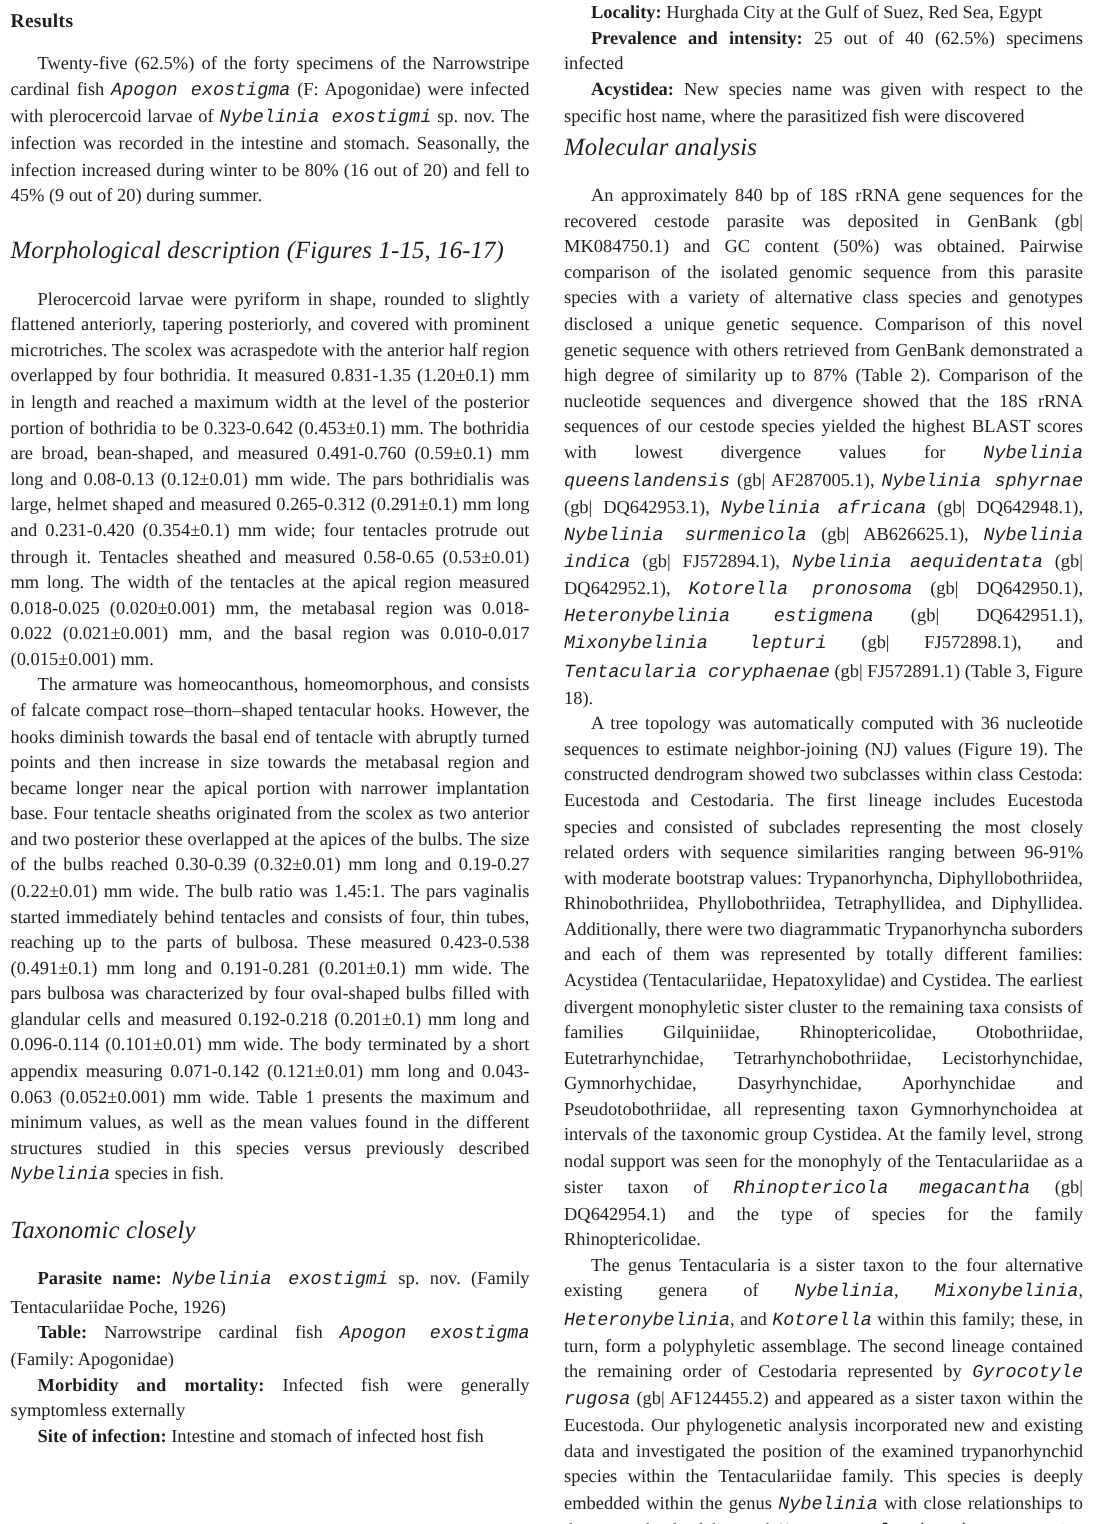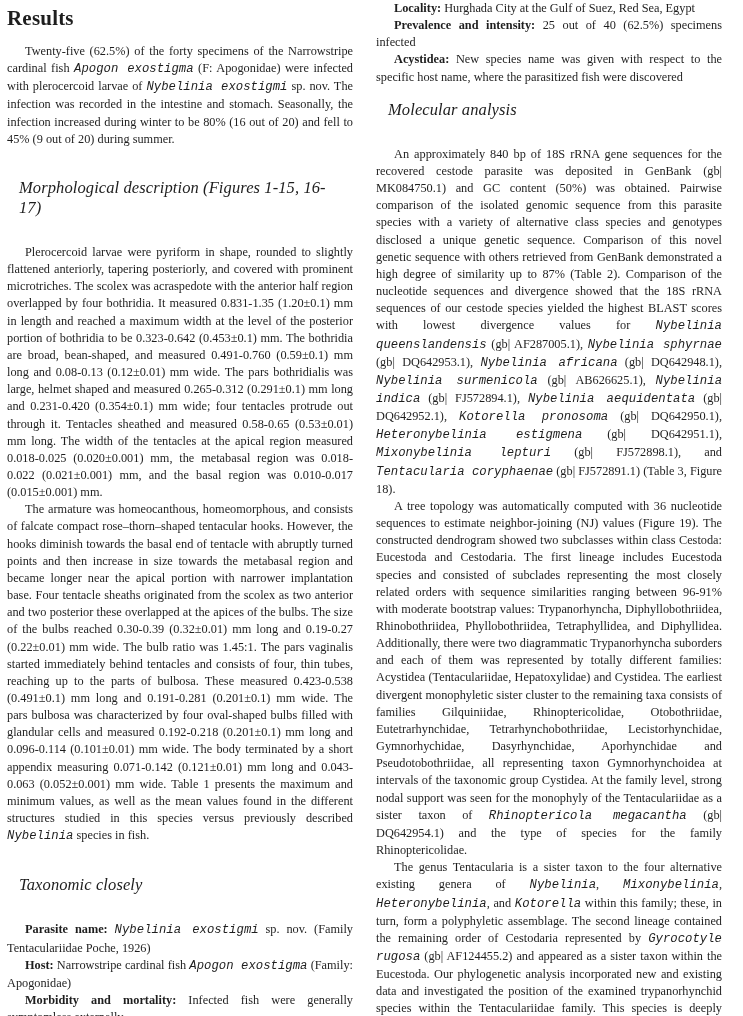--- a/index.html
+++ b/index.html
@@ -6,25 +6,25 @@
     body {
       width: 743px; height: 1016px; overflow: hidden; position: relative;
       font-family: "Liberation Serif", "DejaVu Serif", serif;
       color: #1e1e1e;
     }
     .col { position: absolute; top: 0; width: 346px; }
     .col.left { left: 7px; }
     .col.right { left: 376px; width: 346px; }
     h1.section {
       font-family: "Liberation Serif", serif; font-weight: bold;
-      font-size: 21px; margin: 6px 0 12px 0; letter-spacing: 0.2px;
+      font-size: 13px; margin: 6px 0 12px 0; letter-spacing: 0.2px;
     }
     h2.subsection {
       font-family: "Liberation Serif", serif; font-style: italic; font-weight: normal;
-      font-size: 16.5px; margin: 12px; letter-spacing: 0.1px;
+      font-size: 16.5px; margin: 0; letter-spacing: 0.1px;
     }
     p.para {
       margin: 0; font-size: 12.3px; line-height: 17.15px;
       text-align: justify; text-indent: 18px; hyphens: none;
     }
     p.hang { text-indent: 18px; }
     .gap-s { height: 14px; }
     .gap-m { height: 18px; }
     i, em { font-style: italic; font-family: Liberation Mono, monospace; }
     b { font-weight: bold; }
@@ -38,21 +38,21 @@
   <div class="gap-m"></div>
   <h2 class="subsection">Morphological description (Figures 1-15, 16-17)</h2>
   <div class="gap-s"></div>
   <p class="para"><span>Plerocercoid larvae were pyriform in shape, rounded to slightly flattened anteriorly, tapering posteriorly, and covered with prominent microtriches. The scolex was acraspedote with the anterior half region overlapped by four bothridia. It measured 0.831-1.35 (1.20±0.1) mm in length and reached a maximum width at the level of the posterior portion of bothridia to be 0.323-0.642 (0.453±0.1) mm. The bothridia are broad, bean-shaped, and measured 0.491-0.760 (0.59±0.1) mm long and 0.08-0.13 (0.12±0.01) mm wide. The pars bothridialis was large, helmet shaped and measured 0.265-0.312 (0.291±0.1) mm long and 0.231-0.420 (0.354±0.1) mm wide; four tentacles protrude out through it. Tentacles sheathed and measured 0.58-0.65 (0.53±0.01) mm long. The width of the tentacles at the apical region measured 0.018-0.025 (0.020±0.001) mm, the metabasal region was 0.018-0.022 (0.021±0.001) mm, and the basal region was 0.010-0.017 (0.015±0.001) mm.</span></p>
   <p class="para"><span>The armature was homeocanthous, homeomorphous, and consists of falcate compact rose–thorn–shaped tentacular hooks. However, the hooks diminish towards the basal end of tentacle with abruptly turned points and then increase in size towards the metabasal region and became longer near the apical portion with narrower implantation base. Four tentacle sheaths originated from the scolex as two anterior and two posterior these overlapped at the apices of the bulbs. The size of the bulbs reached 0.30-0.39 (0.32±0.01) mm long and 0.19-0.27 (0.22±0.01) mm wide. The bulb ratio was 1.45:1. The pars vaginalis started immediately behind tentacles and consists of four, thin tubes, reaching up to the parts of bulbosa. These measured 0.423-0.538 (0.491±0.1) mm long and 0.191-0.281 (0.201±0.1) mm wide. The pars bulbosa was characterized by four oval-shaped bulbs filled with glandular cells and measured 0.192-0.218 (0.201±0.1) mm long and 0.096-0.114 (0.101±0.01) mm wide. The body terminated by a short appendix measuring 0.071-0.142 (0.121±0.01) mm long and 0.043-0.063 (0.052±0.001) mm wide. Table 1 presents the maximum and minimum values, as well as the mean values found in the different structures studied in this species versus previously described </span><i>Nybelinia</i><span> species in fish.</span></p>
   <div class="gap-m"></div>
   <h2 class="subsection">Taxonomic closely</h2>
   <div class="gap-s"></div>
   <div>
     <p class="para hang"><b>Parasite name: </b><i>Nybelinia exostigmi</i><span> sp. nov. (Family Tentaculariidae Poche, 1926)</span></p>
-    <p class="para hang"><b>Host: </b><span>Narrowstripe cardinal fish </span><i>Apogon exostigma</i><span> (Family: Apogonidae)</span></p>
+    <p class="para hang"><b>Table: </b><span>Narrowstripe cardinal fish </span><i>Apogon exostigma</i><span> (Family: Apogonidae)</span></p>
     <p class="para hang"><b>Morbidity and mortality: </b><span>Infected fish were generally symptomless externally</span></p>
     <p class="para hang"><b>Site of infection: </b><span>Intestine and stomach of infected host fish</span></p>
   </div>
 </div>
 
 <div class="col right">
   <div>
     <p class="para hang"><b>Locality: </b><span>Hurghada City at the Gulf of Suez, Red Sea, Egypt</span></p>
     <p class="para hang"><b>Prevalence and intensity: </b><span>25 out of 40 (62.5%) specimens infected</span></p>
     <p class="para hang"><b>Acystidea: </b><span>New species name was given with respect to the specific host name, where the parasitized fish were discovered</span></p>

